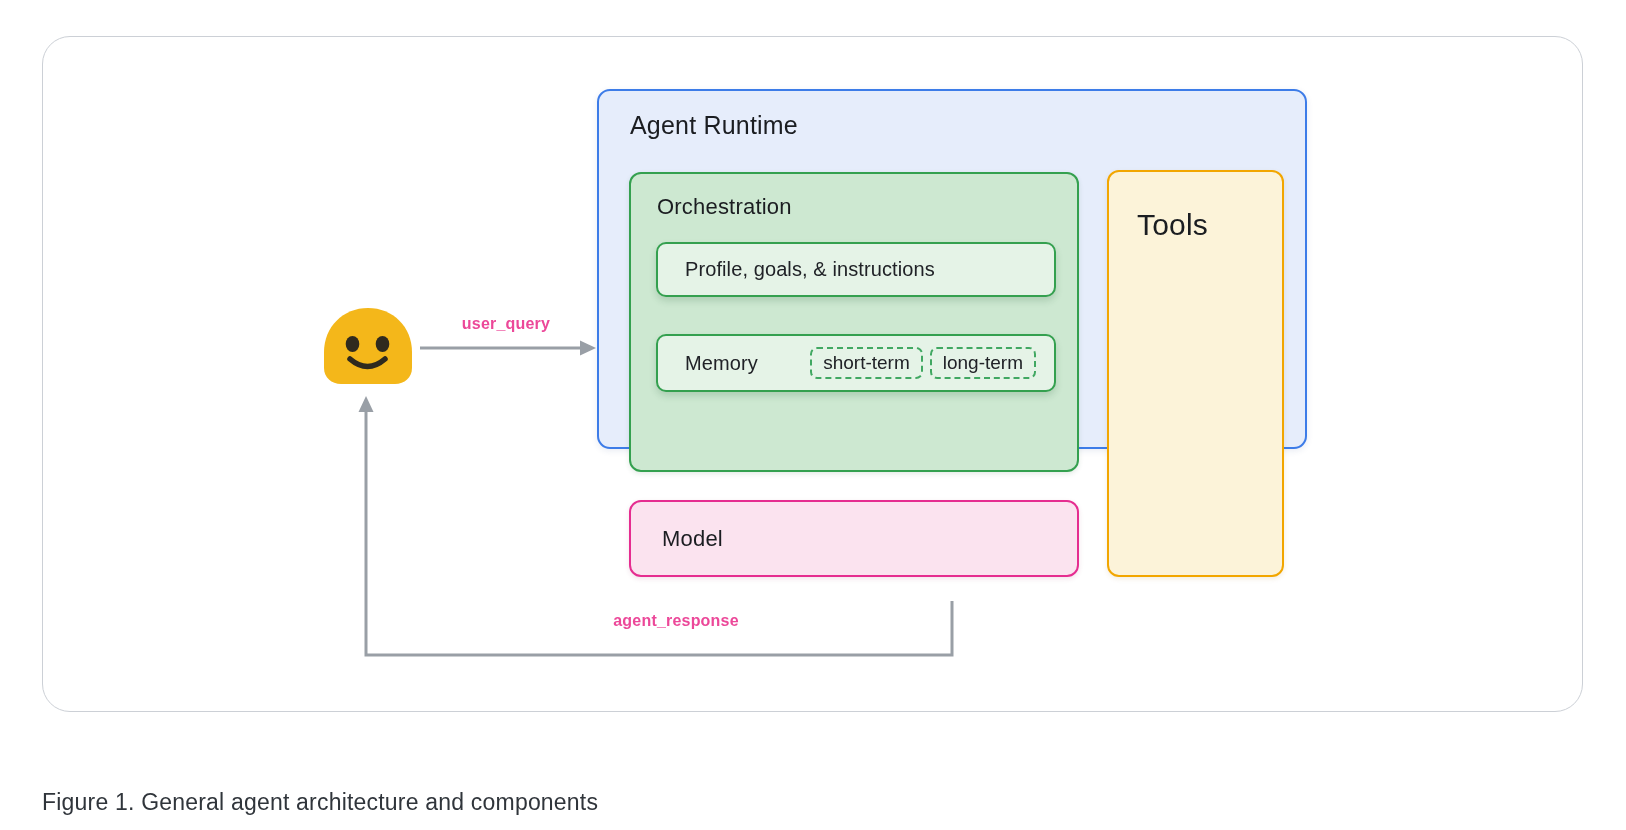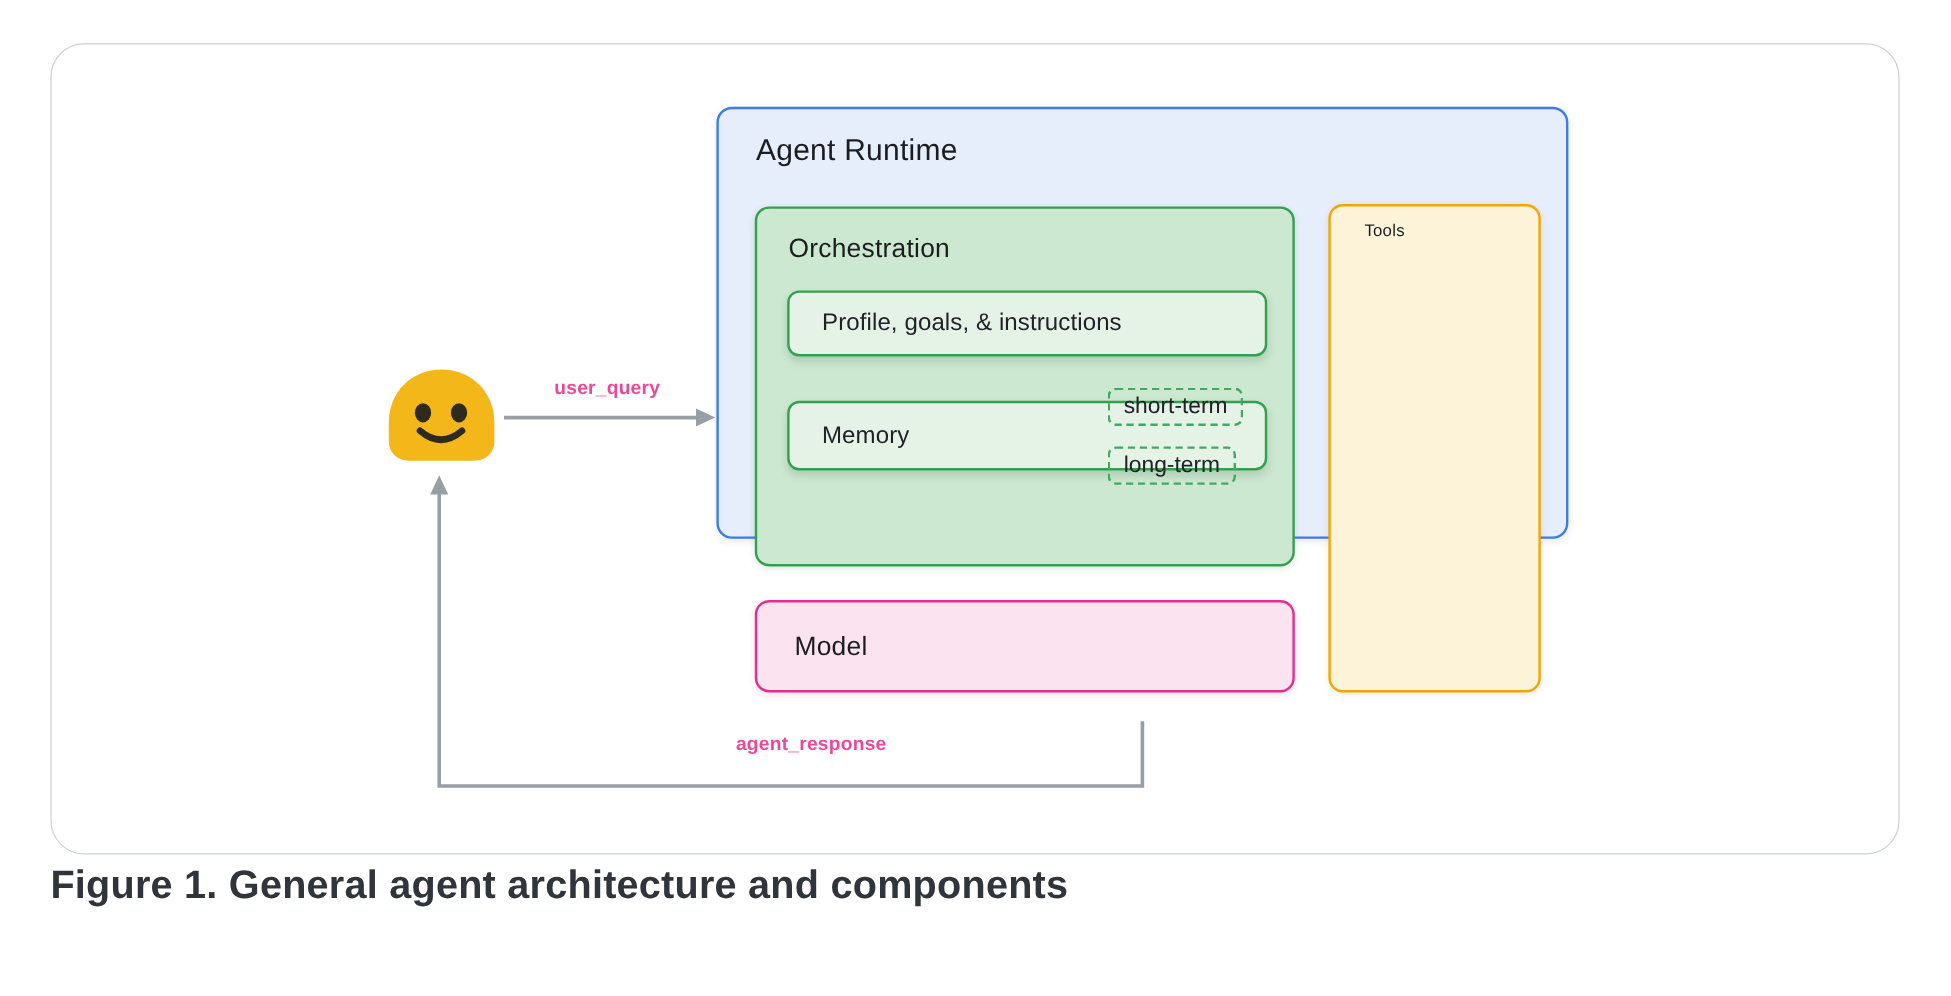--- a/index.html
+++ b/index.html
@@ -108,21 +108,21 @@
   .orch-item.profile   { top: 68px;  height: 55px; }
   .orch-item.memory    { top: 142px; height: 58px; justify-content: space-between; margin-top: 18px; }
   .orch-item.reasoning { top: 217px; height: 58px; }
   .orch-item-label {
     font-size: 20px;
     font-weight: 400;
     color: #202227;
     letter-spacing: 0.1px;
     white-space: nowrap;
   }
-  .chip-row { display: flex; gap: 17px; align-items: flex-start; flex-direction: column; }
+  .chip-row { display: flex; gap: 7px; align-items: flex-end; }
   .memory-chip {
     border: 2px dashed #41a862;
     border-radius: 7px;
     height: 32px;
     display: flex;
     align-items: center;
     padding: 0 11px;
     font-size: 19px;
     font-weight: 400;
     color: #202227;
@@ -155,33 +155,33 @@
     position: absolute;
     left: 508px; top: 79px;
     width: 177px; height: 407px;
     background: #fcf3d9;
     border: 2.5px solid #f2a600;
     border-radius: 12px;
     box-shadow: 0 2px 5px rgba(160, 110, 10, 0.12);
   }
   .tools-title {
     position: absolute;
-    left: 28px; top: 12px;
-    font-size: 14px;
+    left: 28px; top: 36px;
+    font-size: 30px;
     font-weight: 500;
     color: #1b1d21;
     letter-spacing: 0.2px;
   }
 
   
   .figure-caption {
     position: absolute;
-    left: 42px; top: 718px;
-    font-size: 33px;
-    font-weight: 700;
+    left: 42px; top: 789px;
+    font-size: 23px;
+    font-weight: 400;
     color: #30353b;
     letter-spacing: 0.2px;
   }
 </style>
 </head>
 <body>
 
 <div class="screen">
 
   <div class="figure-frame"></div>

